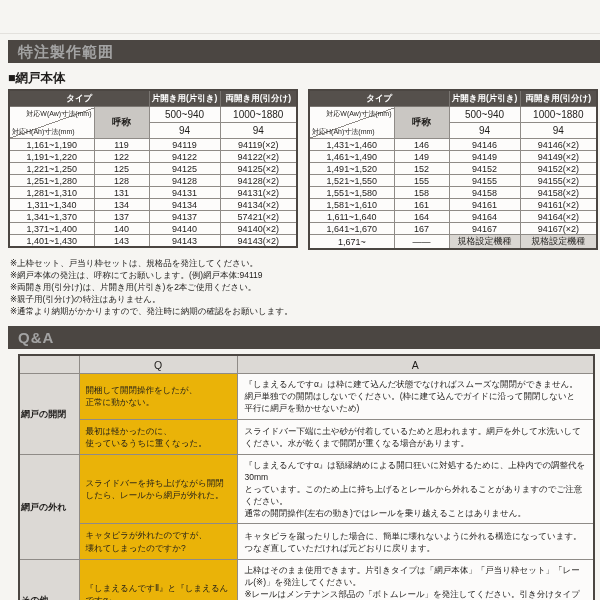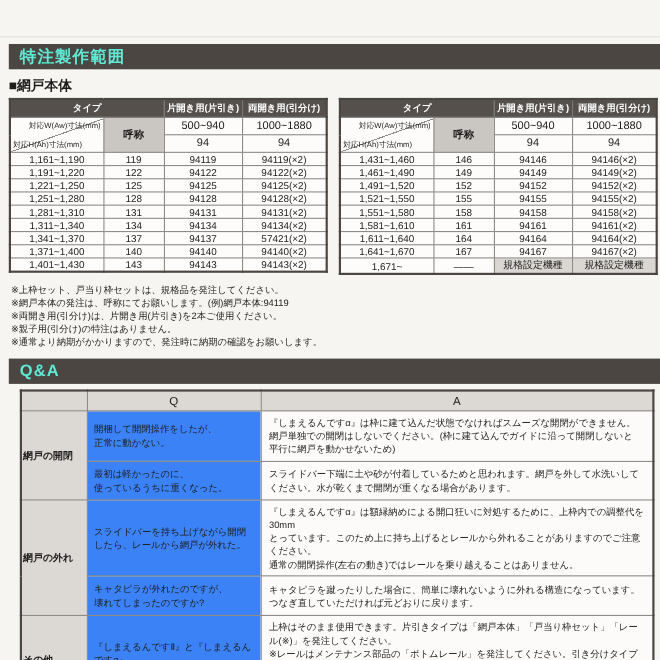--- a/index.html
+++ b/index.html
@@ -5,21 +5,21 @@
   html,body{margin:0;padding:0;}
   body{
     width:600px;height:600px;background:#f6f5f2;
     font-family:"Liberation Sans","DejaVu Sans",sans-serif;
     color:#1e1c1a;-webkit-font-smoothing:antialiased;
   }
   .page{position:relative;width:600px;height:600px;overflow:hidden;}
   .page-edge{position:absolute;top:33px;left:0;right:0;border-top:1px solid #e3e1dd;}
   .top-spacer{height:40px;}
   .bar{
-    margin-left:8px;background:#4b4642;color:#5eead4;
+    margin-left:8px;background:#4b4642;color:#a3a3a3;
     font-weight:bold;font-size:15px;letter-spacing:1px;
     padding:3px 0 3px 10px;line-height:17px;
   }
   .subtitle{margin:7px 0 4px 8px;font-weight:bold;font-size:12.5px;height:15px;}
   .tables-row{display:flex;gap:10px;margin:0 7px 0 8px;align-items:flex-start;}
   table.spec{
     border-collapse:collapse;width:288px;table-layout:fixed;
     font-size:9px;border:2px solid #4b4642;background:#fdfcfb;
   }
   table.spec th,table.spec td{border:1px solid #8f8b87;padding:0 2px;text-align:center;}
@@ -39,21 +39,21 @@
   table.spec td.shaded{background:#dad7d3;}
   .notes{list-style:none;margin:7px 0 0 10px;padding:0;font-size:8.5px;line-height:1.42;}
   .qa-bar{margin-top:9px;}
   table.qa{
     border-collapse:collapse;margin:5px 0 0 18px;width:575px;table-layout:fixed;
     font-size:8.5px;border:2px solid #4b4642;background:#fcfbfa;
   }
   table.qa th,table.qa td{border:1px solid #8f8b87;vertical-align:middle;}
   table.qa th{background:#dcd9d5;font-weight:normal;font-size:10.5px;height:15px;text-align:center;}
   table.qa td.cat{background:#dcd9d5;font-weight:bold;font-size:9px;}
-  table.qa td.q{padding:5px 6px;white-space:pre-line;line-height:1.45;background:#3b82f6;}
+  table.qa td.q{padding:5px 6px;white-space:pre-line;line-height:1.45;background:#eab308;}
   table.qa td.a{padding:4px 7px;white-space:pre-line;line-height:1.42;background:#fcfbfa;margin-top:40px;}
 </style>
 </head>
 <body>
 
 <div class="page">
   <div class="page-edge"></div>
   <div class="top-spacer"></div>
 
   <div class="bar">

